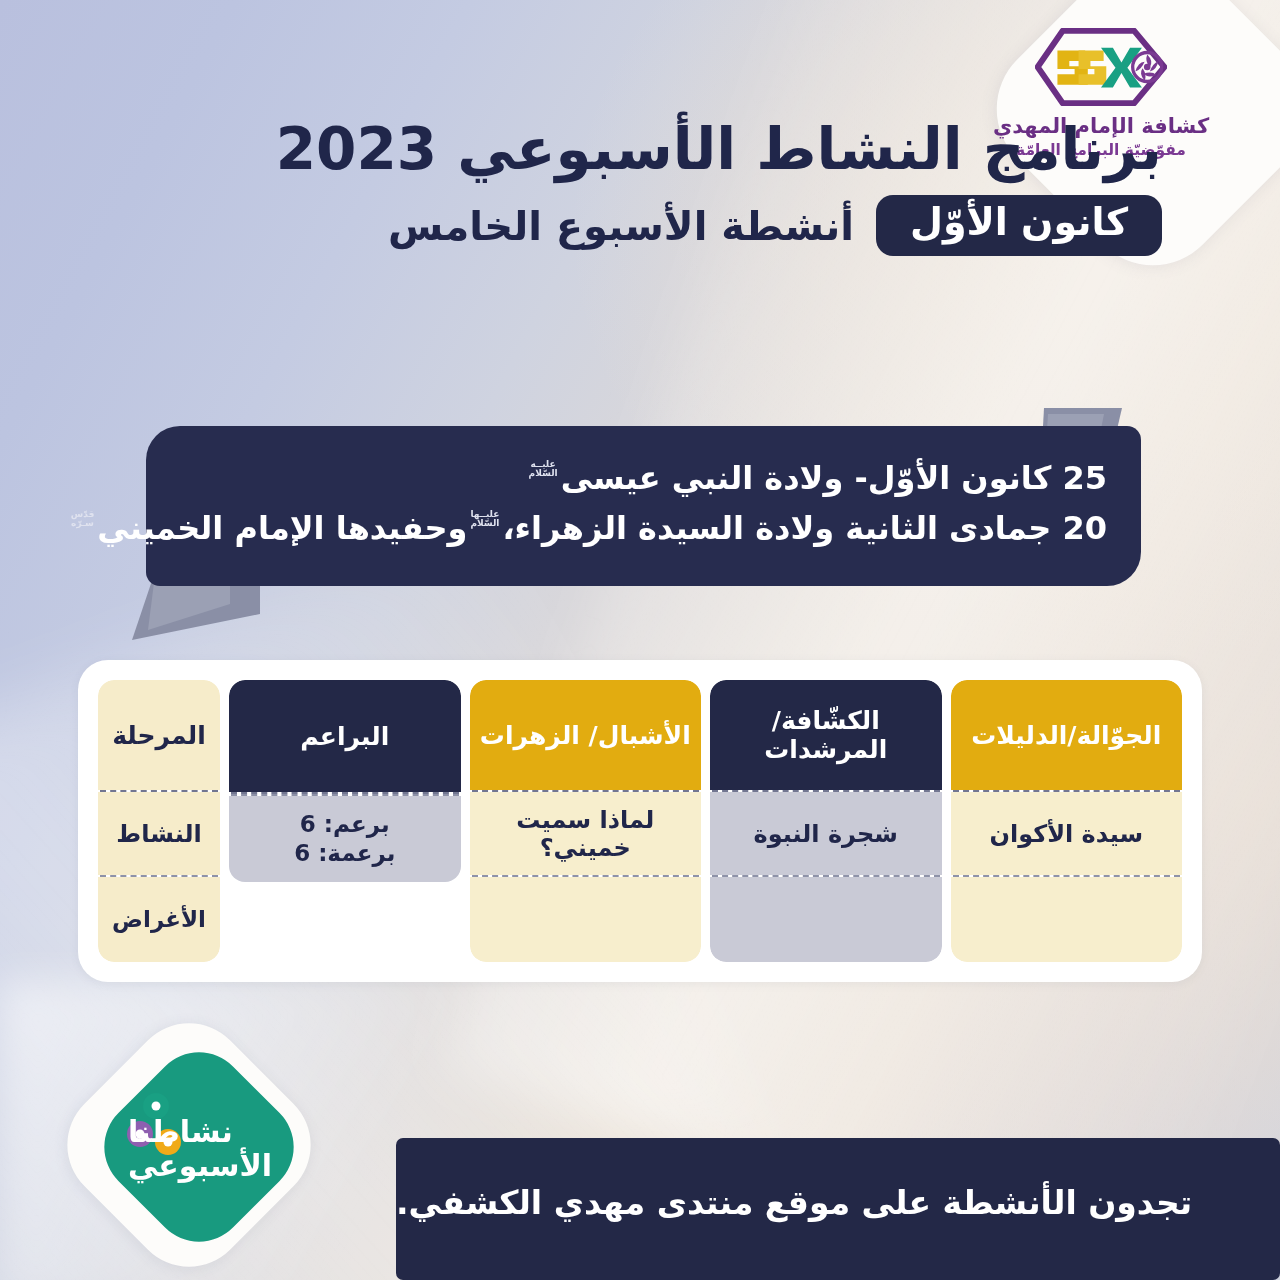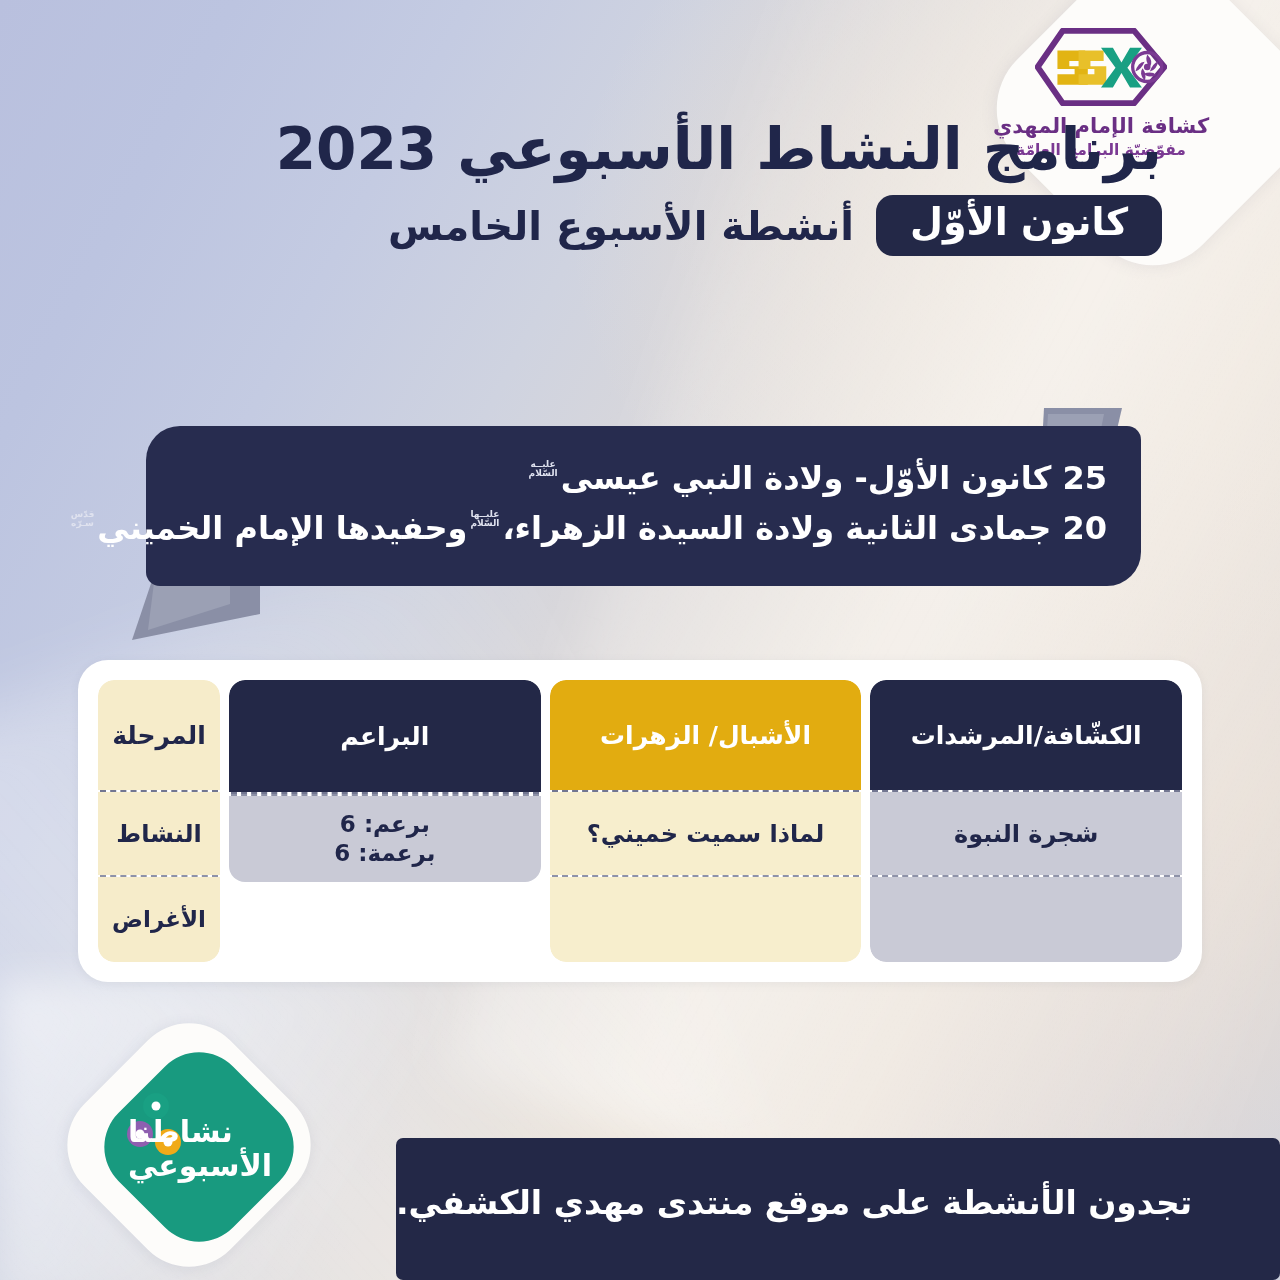--- a/index.html
+++ b/index.html
@@ -403,20 +403,27 @@
           <span>قدّس</span>
           <span>سـرّه</span>
         </span>
       </div>
     </div>
   </div>
 
   <div class="panel">
     <div class="table">
 
+      <div class="col col-group">
+        <div class="cell cell-head hd-gold">الجوّالة/الدليلات</div>
+        <div class="divider"></div>
+        <div class="cell cell-act bd-cream">سيدة الأكوان</div>
+        <div class="divider divider-light"></div>
+        <div class="cell cell-sup bd-cream"></div>
+      </div>
 
       <div class="col col-group">
         <div class="cell cell-head hd-navy">الكشّافة/المرشدات</div>
         <div class="divider"></div>
         <div class="cell cell-act bd-gray">شجرة النبوة</div>
         <div class="divider divider-light"></div>
         <div class="cell cell-sup bd-gray"></div>
       </div>
 
       <div class="col col-group">

